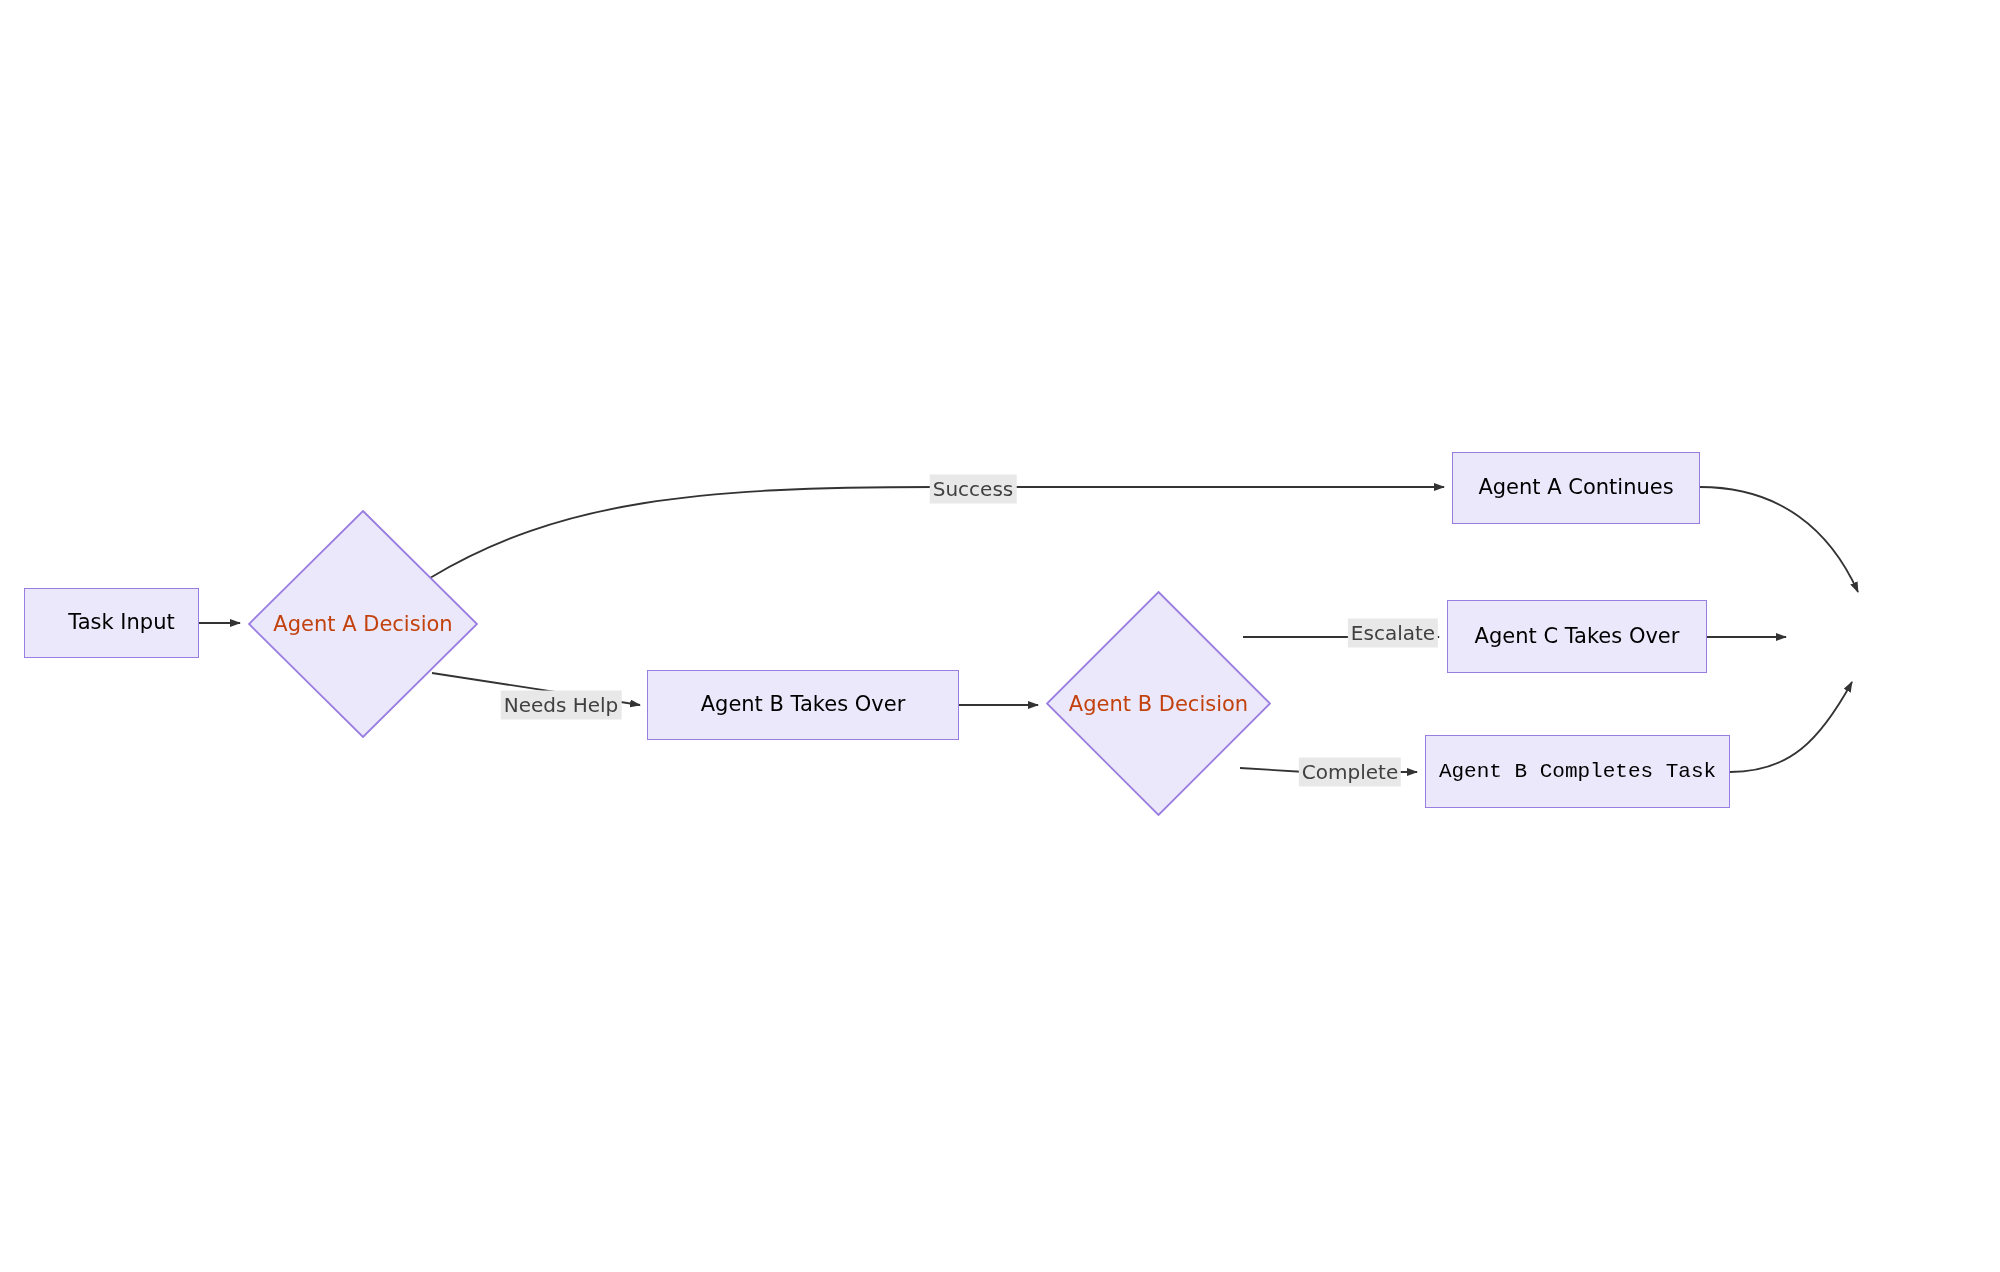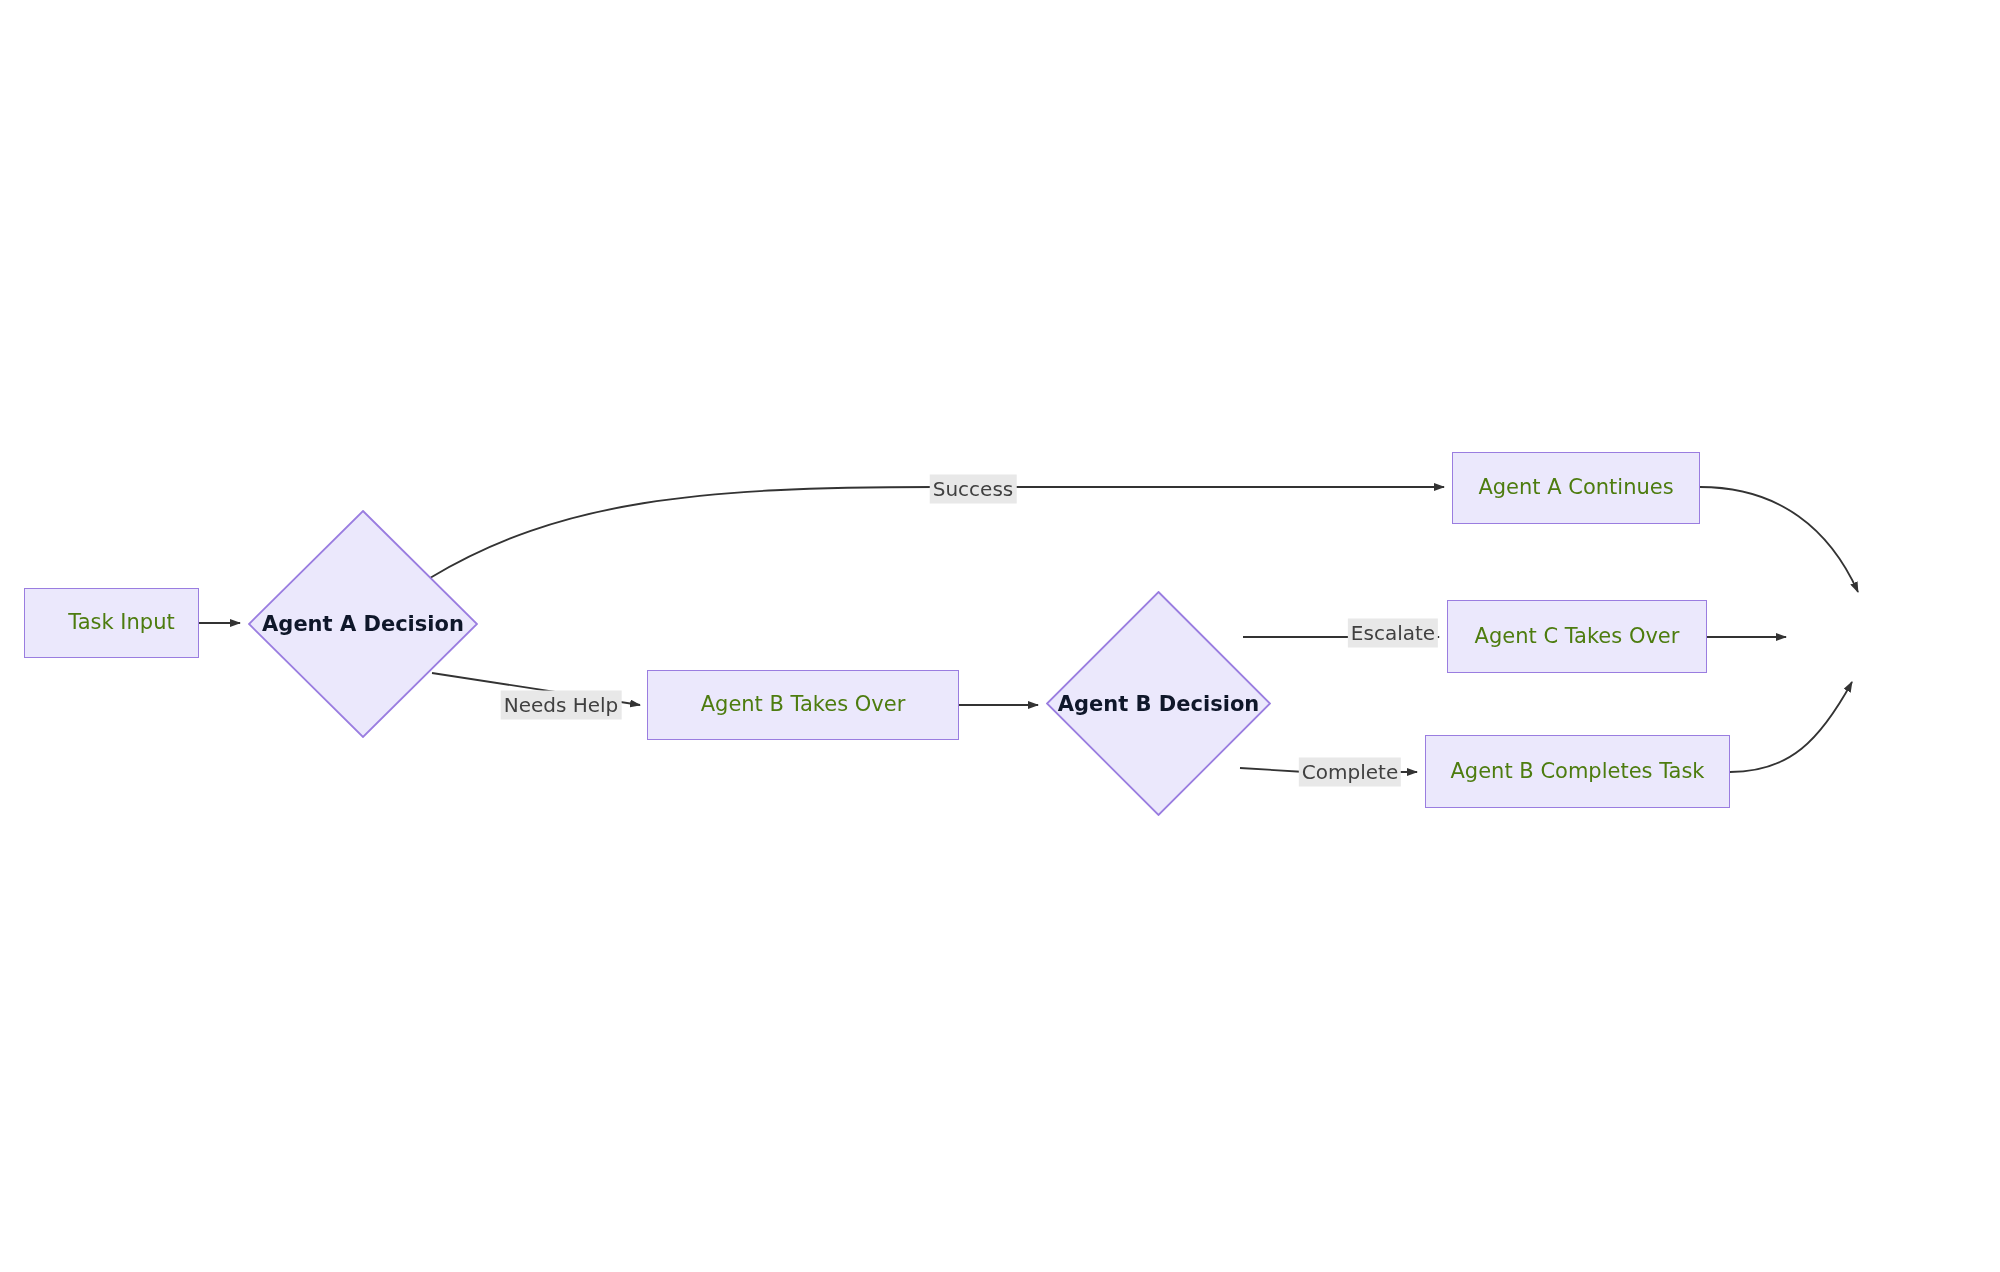--- a/index.html
+++ b/index.html
@@ -27,21 +27,21 @@
     height: 1272px;
   }
   .node {
     position: absolute;
     box-sizing: border-box;
     display: flex;
     align-items: center;
     justify-content: center;
     background: #ebe8fc;
     border: 1.6px solid #9a7de0;
-    color: #4d7c0f;
+    color: #000000;
     font-size: 21px;
     line-height: 1.2;
     text-align: center;
     white-space: nowrap;
   }
   .node-label {
     pointer-events: none;
   }
   .diamond-wrap {
     position: absolute;
@@ -55,24 +55,23 @@
   }
   .diamond-text {
     position: absolute;
     left: 0;
     top: 0;
     width: 100%;
     height: 100%;
     display: flex;
     align-items: center;
     justify-content: center;
-    color: #0f172a;
+    color: #c2410c;
     font-size: 21px;
     white-space: nowrap;
-    font-weight: bold;
   }
   .edge-label {
     position: absolute;
     transform: translate(-50%, -50%);
     background: #e8e8e8;
     color: #404040;
     font-size: 20px;
     line-height: 1.25;
     padding: 2px 3px;
     white-space: nowrap;
@@ -118,21 +117,21 @@
   </div>
 
   <div class="node" style="left:1452px; top:452px; width:248px; height:72px;">
     <span class="node-label">Agent A Continues</span>
   </div>
 
   <div class="node" style="left:1447px; top:600px; width:260px; height:73px;">
     <span class="node-label">Agent C Takes Over</span>
   </div>
 
-  <div class="node" style="left:1425px; top:735px; width:305px; height:73px;">
+  <div class="node" style="left:1425px; top:735px; width:305px; height:73px;font-family:Liberation Mono, monospace;">
     <span class="node-label">Agent B Completes Task</span>
   </div>
 
 
   <div class="diamond-wrap" style="left:248px; top:510px; width:230px; height:228px;">
     <svg class="diamond-shape" viewBox="0 0 230 228" preserveAspectRatio="none" xmlns="http://www.w3.org/2000/svg">
       <polygon points="115,1 229,114 115,227 1,114" fill="#ebe8fc" stroke="#9a7de0" stroke-width="1.8"></polygon>
     </svg>
     <div class="diamond-text">Agent A Decision</div>
   </div>

